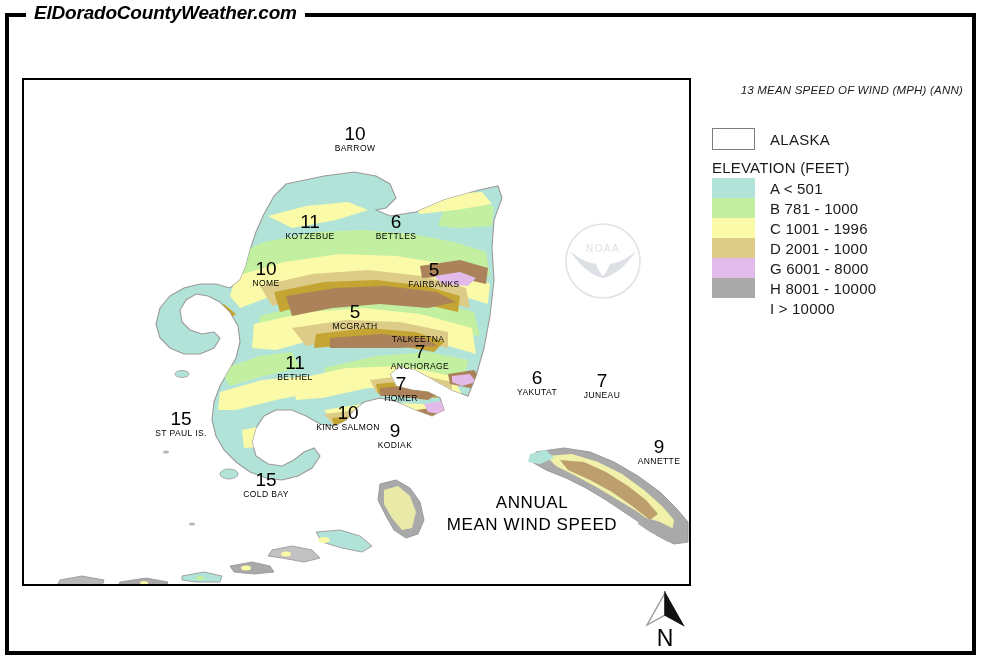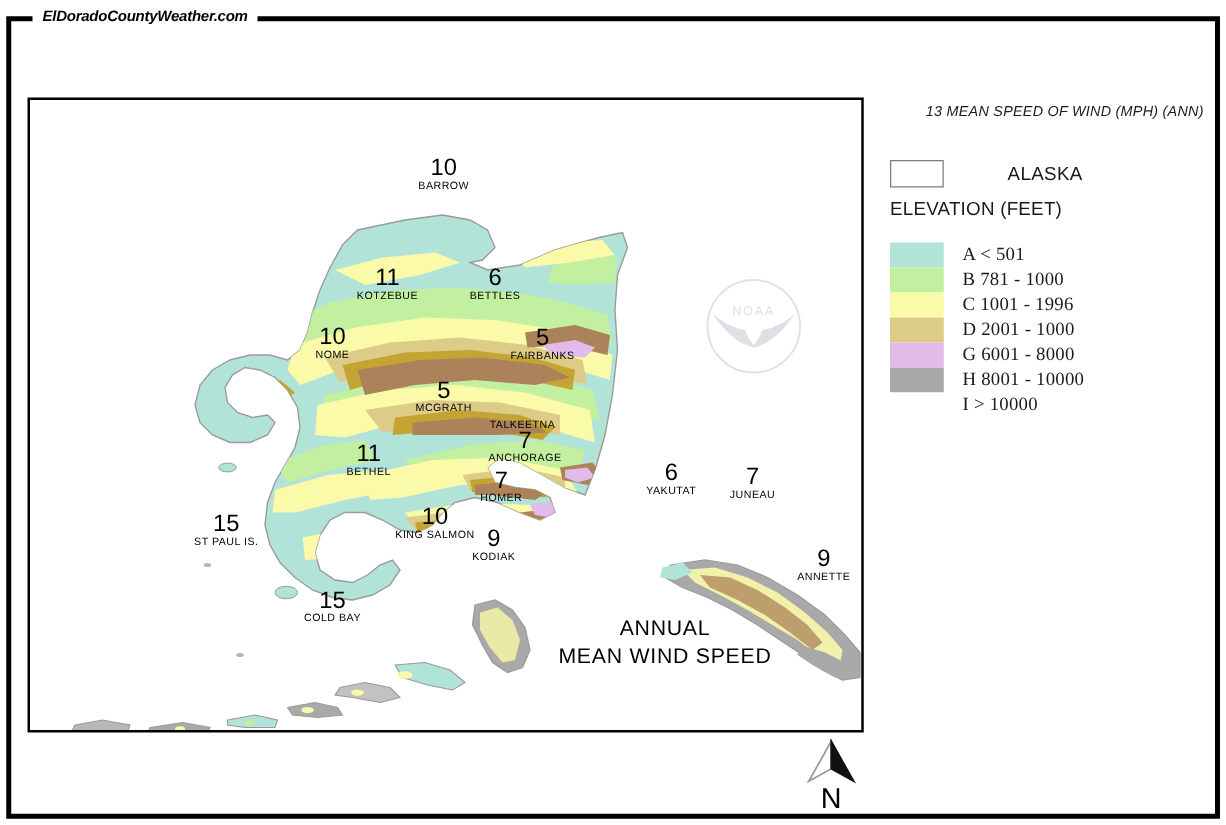--- a/index.html
+++ b/index.html
@@ -35,21 +35,21 @@
     left: 26px;
     top: 0px;
     height: 26px;
     background: #ffffff;
     padding: 0 8px;
     display: flex;
     align-items: center;
     z-index: 5;
   }
   #page-title {
-    font-size: 12px;
+    font-size: 19px;
     font-style: italic;
     font-weight: bold;
     color: #000000;
     letter-spacing: -0.2px;
     white-space: nowrap;
     line-height: 26px;
   }
   
   #map-frame {
     position: absolute;
@@ -76,21 +76,20 @@
     letter-spacing: 0.2px;
     white-space: nowrap;
     text-align: right;
     padding-right: 4px;
     font-style: italic;
   }
   .legend-alaska-row {
     display: flex;
     align-items: center;
     margin-top: 32px;
-    gap: 36px;
   }
   .swatch-outline {
     width: 43px;
     height: 22px;
     background: #ffffff;
     border: 1px solid #7d7d7d;
     box-sizing: border-box;
     flex: 0 0 auto;
   }
   .legend-alaska-label {
@@ -98,21 +97,21 @@
     font-size: 15px;
     color: #1a1a1a;
     letter-spacing: 0.3px;
   }
   #legend-elev-title {
     margin-top: 9px;
     font-size: 15px;
     color: #1a1a1a;
     letter-spacing: 0.2px;
   }
-  .legend-rows { margin-top: 18px; font-family: Liberation Serif, serif; }
+  .legend-rows { margin-top: 2px; }
   .legend-row {
     display: flex;
     align-items: center;
     height: 20px;
   }
   .legend-swatch {
     width: 43px;
     height: 20px;
     flex: 0 0 auto;
     box-sizing: border-box;

